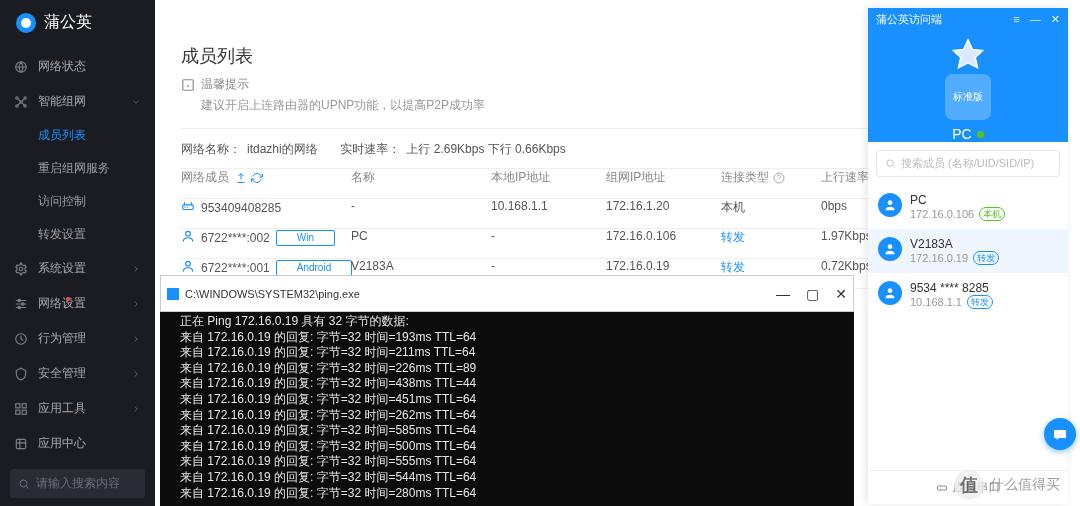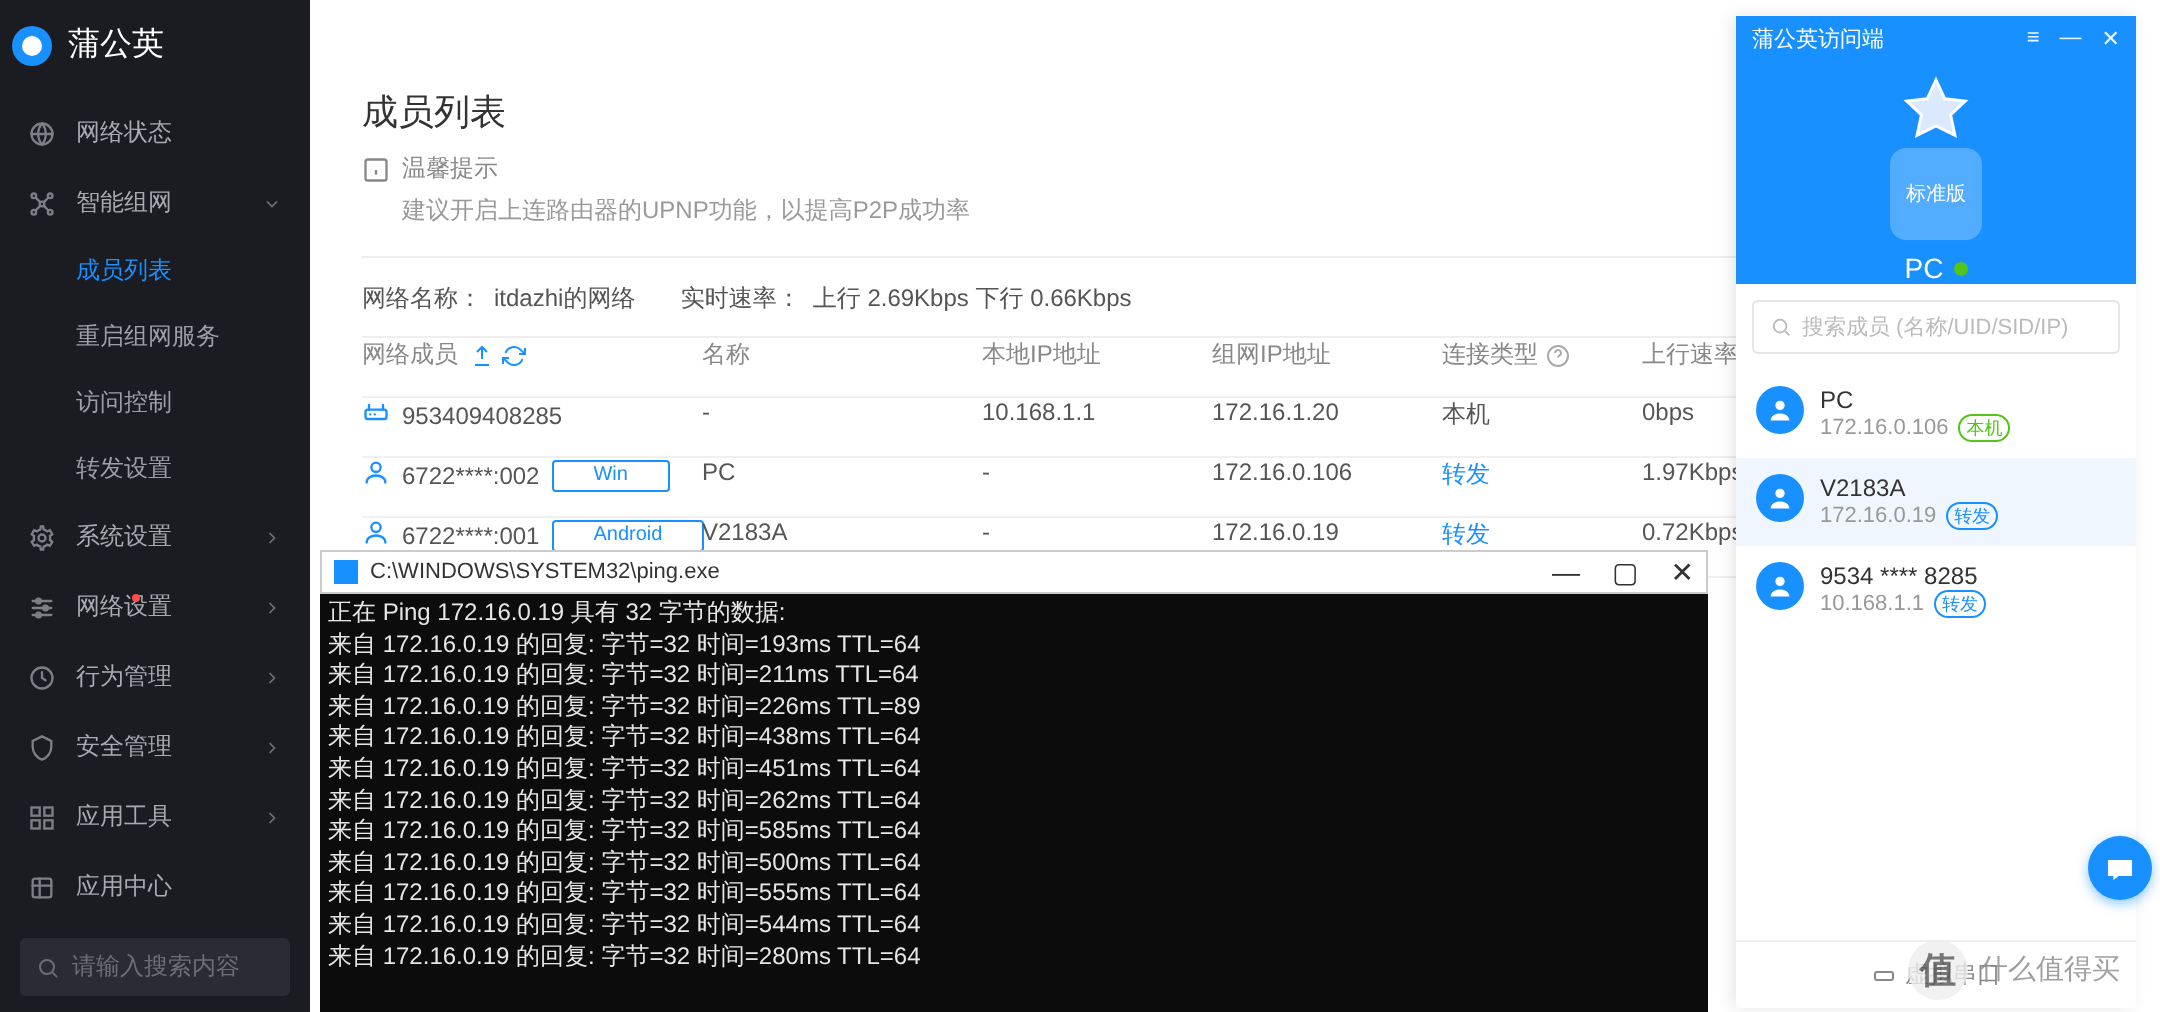--- a/index.html
+++ b/index.html
@@ -1,19 +1,19 @@
 <!DOCTYPE html>
 <html><head>
 <meta charset="utf-8">
 <style>
 * { margin: 0; padding: 0; box-sizing: border-box; font-family: "Microsoft YaHei", Arial, sans-serif; }
 body { width: 1080px; height: 506px; overflow: hidden; background: #fff; position: relative; }
 .app { display: flex; height: 100%; }
 .sidebar { width: 155px; background: #1a1c22; color: #a8aab0; display: flex; flex-direction: column; font-size: 12px; }
-.brand { display: flex; align-items: center; padding: 12px 6px; color: #fff; font-size: 16px; font-weight: 500; }
+.brand { display: flex; align-items: center; padding: 12px 16px; color: #fff; font-size: 16px; font-weight: 500; }
 .brand-icon { width: 20px; height: 20px; border-radius: 50%; background: #1890ff; margin-right: 8px; display: flex; align-items: center; justify-content: center; }
 .brand-icon-inner { width: 10px; height: 10px; border-radius: 50%; background: #fff; }
 .nav { flex: 1; padding-top: 4px; }
 .nav-item { display: flex; align-items: center; padding: 9px 14px; cursor: pointer; position: relative; }
 .nav-icon { width: 14px; height: 14px; margin-right: 10px; opacity: 0.7; }
 .nav-chevron { margin-left: auto; opacity: 0.6; }
 .nav-sub { padding-left: 38px; display: flex; flex-direction: column; }
 .nav-sub-item { padding: 8px 0; cursor: pointer; color: #9aa0a6; font-size: 12px; }
 .nav-sub-item.active { color: #1890ff; }
 .nav-dot { position: absolute; width: 4px; height: 4px; background: #ff4d4f; border-radius: 50%; top: 11px; left: 66px; }
@@ -38,25 +38,25 @@
 .col-net { width: 115px; }
 .col-conn { width: 100px; display: flex; align-items: center; }
 .col-speed { width: 70px; }
 .hdr-icons { display: inline-flex; margin-left: 6px; gap: 4px; }
 .hdr-icons svg { cursor: pointer; }
 .dev-icon { margin-right: 6px; }
 .badge { border: 1px solid #1890ff; color: #1890ff; font-size: 10px; padding: 0 20px; border-radius: 2px; margin-left: 6px; line-height: 14px; }
 .link { color: #1890ff; cursor: pointer; }
 .conn-help { margin-left: 4px; }
 .terminal { position: absolute; left: 160px; top: 275px; width: 694px; height: 231px; background: #0c0c0c; display: flex; flex-direction: column; font-family: Consolas, monospace; font-size: 12px; }
-.term-title { height: 22px; background: #fff; border: 1px solid #ccc; display: flex; align-items: center; padding: 0 6px; color: #333; font-size: 11px; font-family: "Microsoft YaHei"; }
+.term-title { height: 37px; background: #fff; border: 1px solid #ccc; display: flex; align-items: center; padding: 0 6px; color: #333; font-size: 11px; font-family: "Microsoft YaHei"; }
 .term-title-icon { width: 12px; height: 12px; background: #1890ff; margin-right: 6px; }
 .term-ctrls { margin-left: auto; display: flex; gap: 16px; font-size: 14px; }
 .term-ctrls span { cursor: pointer; }
-.term-body { flex: 1; padding: 2px 4px; color: #e6e6e6; overflow: hidden; line-height: 1.3; }
+.term-body { flex: 1; padding: 2px 20px; color: #e6e6e6; overflow: hidden; line-height: 1.3; }
 .term-body .hdr { color: #e6e6e6; }
 .client { position: absolute; right: 12px; top: 8px; width: 200px; height: 496px; background: #fff; box-shadow: -2px 0 8px rgba(0,0,0,0.1); display: flex; flex-direction: column; font-size: 12px; border-radius: 2px; }
 .client-header { background: #1890ff; color: #fff; height: 134px; display: flex; flex-direction: column; align-items: center; position: relative; }
 .client-titlebar { width: 100%; display: flex; align-items: center; padding: 4px 8px; font-size: 11px; }
 .client-win-ctrls { margin-left: auto; display: flex; gap: 10px; }
 .client-win-ctrls span { cursor: pointer; opacity: 0.9; }
 .star { margin-top: 6px; }
 .client-badge { background: rgba(255,255,255,0.25); border-radius: 8px; padding: 16px 8px; font-size: 10px; margin-top: 2px; }
 .client-pc { margin-top: 6px; font-size: 14px; display: flex; align-items: center; }
 .client-pc-dot { width: 7px; height: 7px; border-radius: 50%; background: #52c41a; margin-left: 5px; }
@@ -305,21 +305,21 @@
       <span>—</span>
       <span>▢</span>
       <span>✕</span>
     </div>
   </div>
   <div class="term-body" id="term-body">
       <div class="hdr">正在 Ping 172.16.0.19 具有 32 字节的数据:</div>
       <div>来自 172.16.0.19 的回复: 字节=32 时间=193ms TTL=64</div>
       <div>来自 172.16.0.19 的回复: 字节=32 时间=211ms TTL=64</div>
       <div>来自 172.16.0.19 的回复: 字节=32 时间=226ms TTL=89</div>
-      <div>来自 172.16.0.19 的回复: 字节=32 时间=438ms TTL=64</div>
+      <div>来自 172.16.0.19 的回复: 字节=32 时间=438ms TTL=44</div>
       <div>来自 172.16.0.19 的回复: 字节=32 时间=451ms TTL=64</div>
       <div>来自 172.16.0.19 的回复: 字节=32 时间=262ms TTL=64</div>
       <div>来自 172.16.0.19 的回复: 字节=32 时间=585ms TTL=64</div>
       <div>来自 172.16.0.19 的回复: 字节=32 时间=500ms TTL=64</div>
       <div>来自 172.16.0.19 的回复: 字节=32 时间=555ms TTL=64</div>
       <div>来自 172.16.0.19 的回复: 字节=32 时间=544ms TTL=64</div>
       <div>来自 172.16.0.19 的回复: 字节=32 时间=280ms TTL=64</div>
     </div>
 </div>
 

